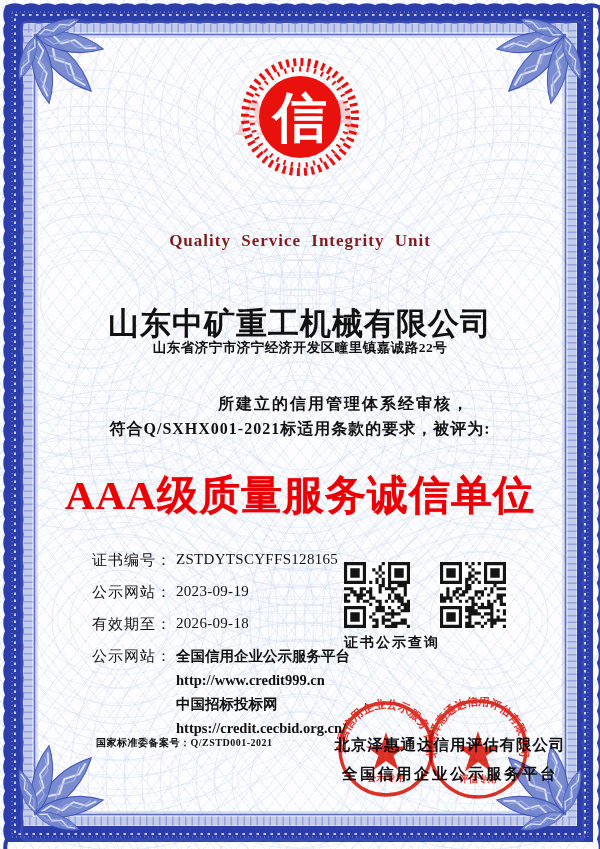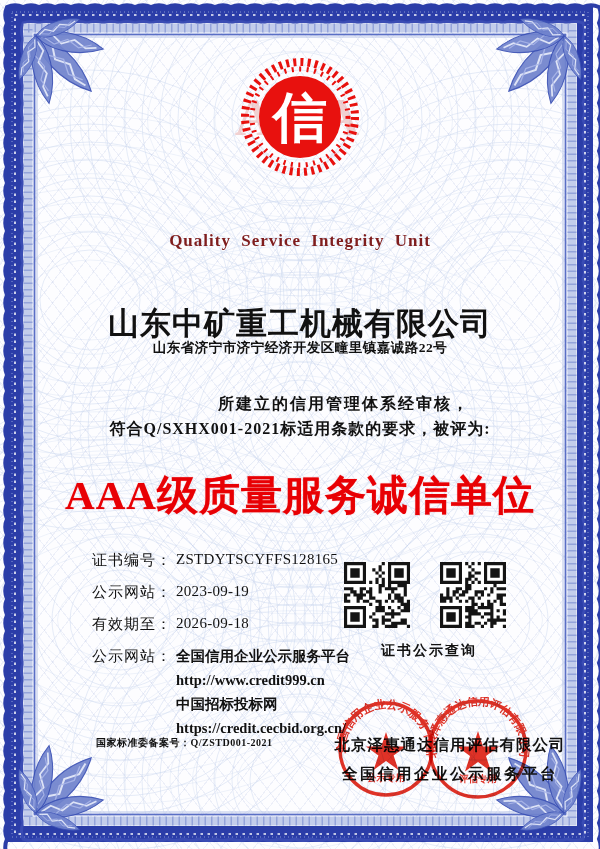--- a/index.html
+++ b/index.html
@@ -69,21 +69,21 @@
     font-size:15px;font-weight:normal;letter-spacing:1px;white-space:nowrap;width:84px;flex:none;
   }
   .detail-value{font-size:15px;font-weight:normal;letter-spacing:.3px;white-space:nowrap;}
   .detail-sites .site-line{font-size:14.5px;font-weight:bold;margin-bottom:6px;white-space:nowrap;}
 
   .qr-block{position:absolute;left:344px;top:562px;width:170px;z-index:3;}
   .qr-row{display:flex;gap:30px;}
   .qr{width:66px;height:66px;background:#fff;}
   .qr svg{display:block;}
   .qr-caption{
-    margin-top:14px;text-align:center;font-size:14px;font-weight:bold;letter-spacing:2px;
+    margin-top:6px;font-size:14px;font-weight:bold;letter-spacing:2px;
   }
 
   .footer-filing{
     position:absolute;left:96px;top:736px;
     font-size:10px;font-weight:bold;letter-spacing:.5px;white-space:nowrap;
   }
   .issuer-block{
     position:absolute;left:325px;top:735px;width:250px;text-align:center;z-index:3;
   }
   .issuer-line1{font-size:15.5px;font-weight:bold;letter-spacing:1px;white-space:nowrap;}

